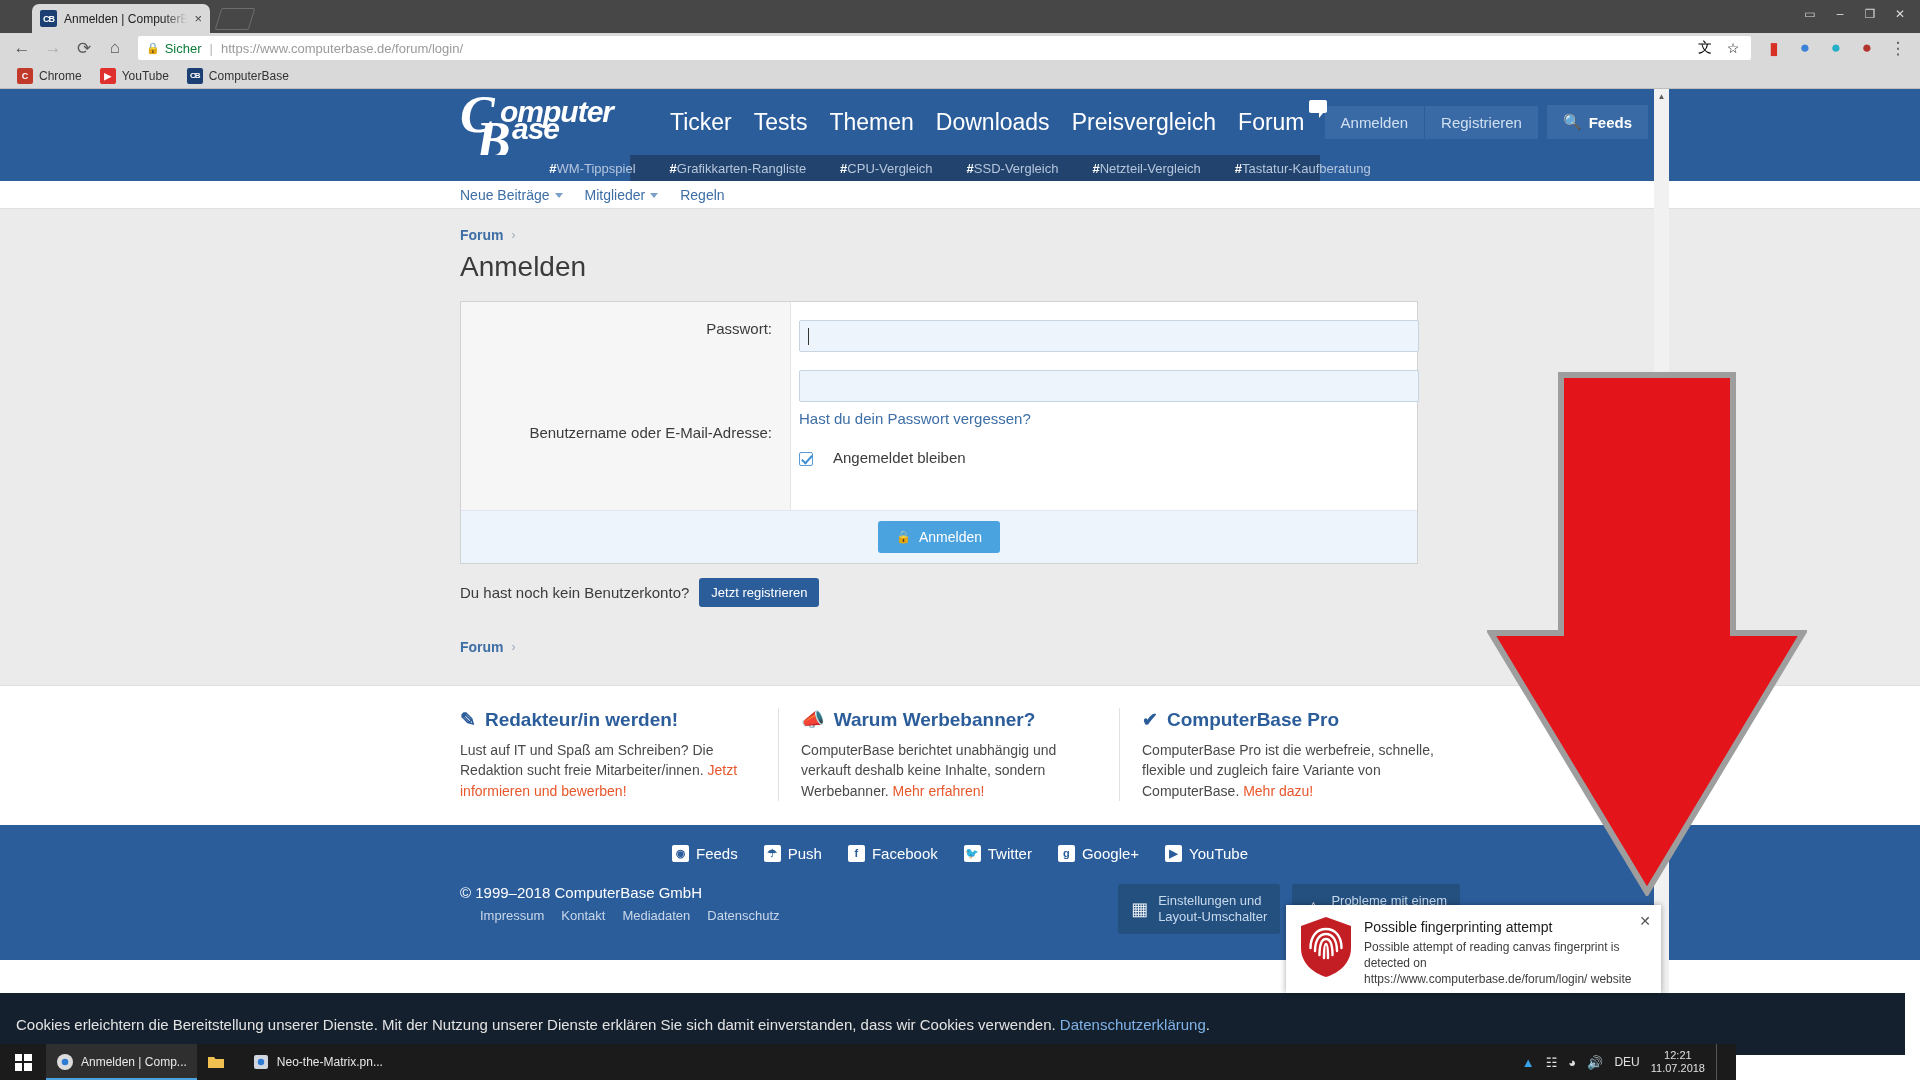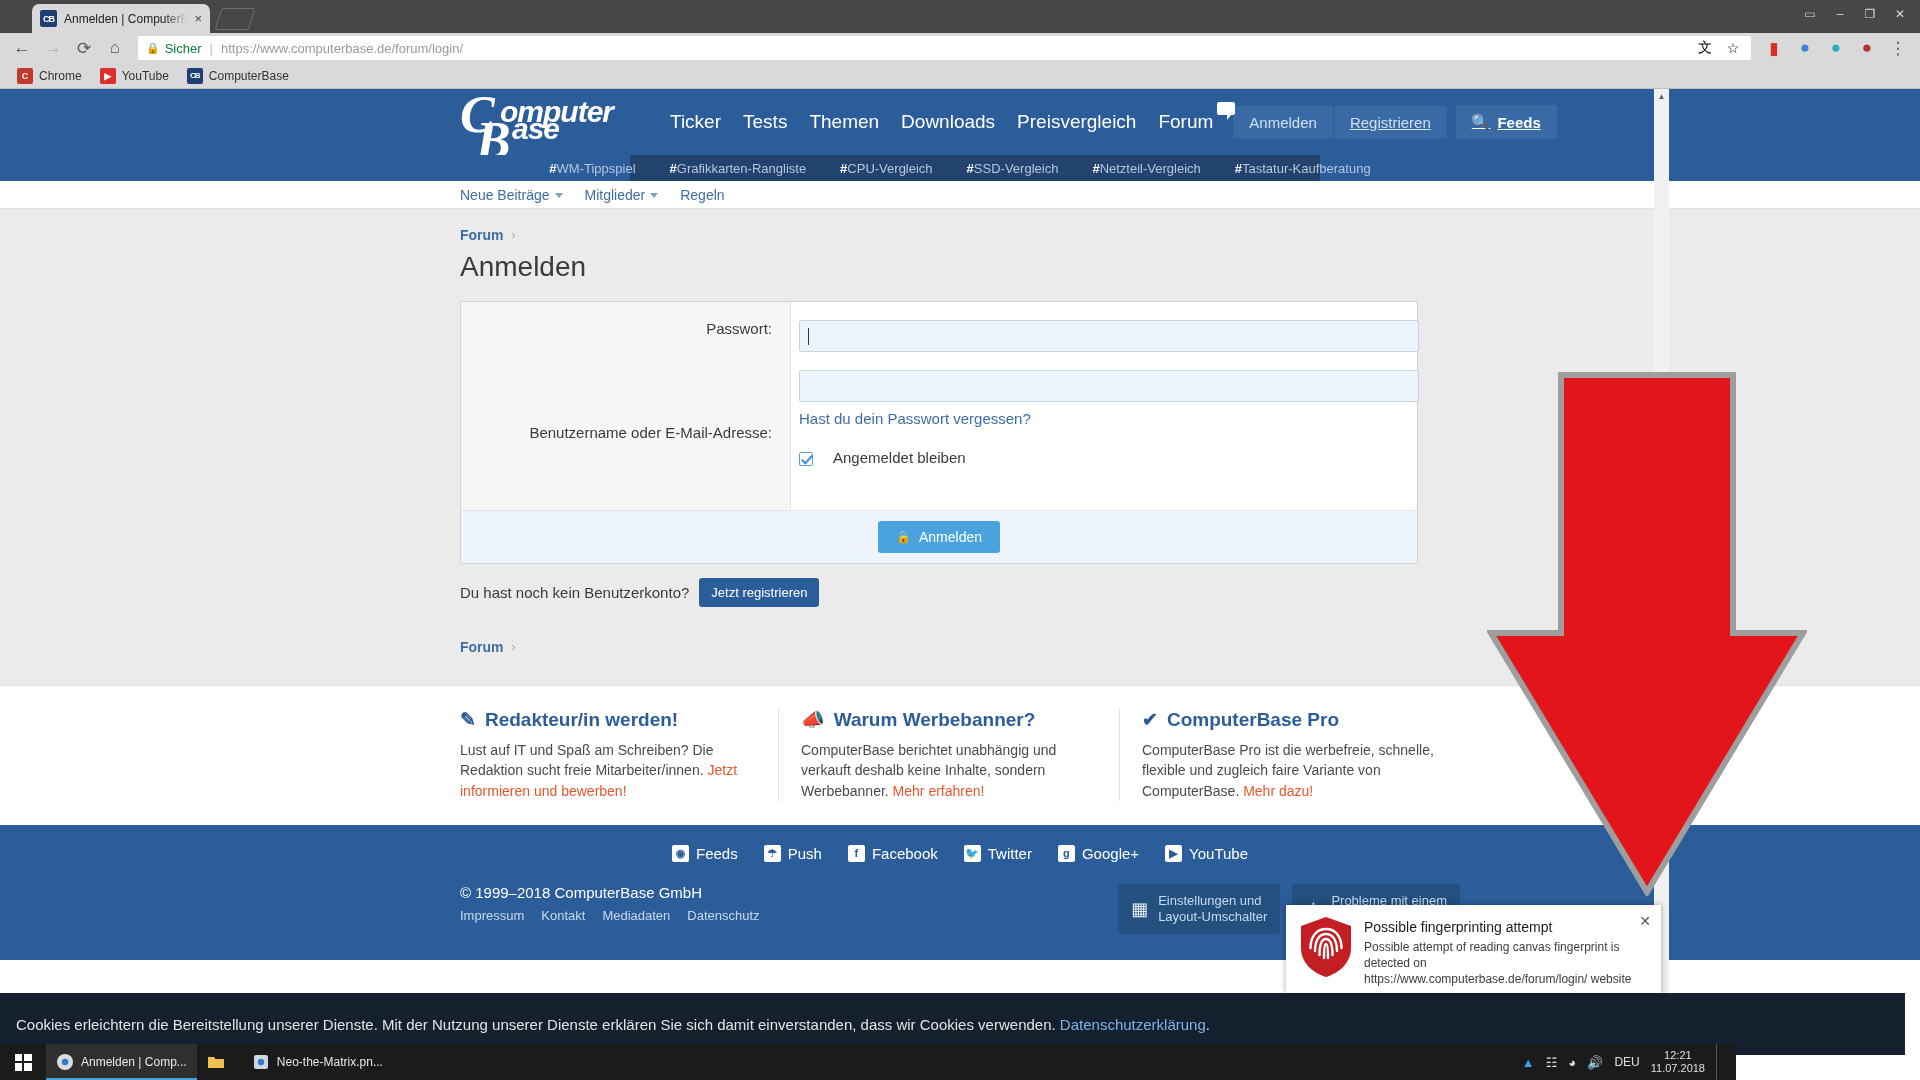--- a/index.html
+++ b/index.html
@@ -84,35 +84,35 @@
     color: #fff; font-weight: bold; font-style: italic; font-family: "Liberation Serif", serif;
   }
   .cb-logo .big-b {
     position: absolute; left: 16px; top: 22px; font-size: 52px; line-height: 52px;
     color: #fff; font-weight: bold; font-style: italic; font-family: "Liberation Serif", serif;
   }
   .cb-logo .c-word { left: 40px; top: 4px; font-size: 30px; line-height: 30px; }
   .cb-logo .b-word { left: 52px; top: 21px; font-size: 30px; line-height: 30px; }
 
   .cb-nav { display: flex; align-items: center; gap: 22px; margin-left: 10px; }
-  .cb-nav a { color: #fff; font-size: 19px; text-decoration: none; white-space: nowrap; position: relative; }
+  .cb-nav a { color: #fff; font-size: 23px; text-decoration: none; white-space: nowrap; position: relative; }
   .forum-bubble {
     position: absolute; right: -22px; top: -9px; width: 18px; height: 13px;
     background: #fff; border-radius: 2px;
   }
   .forum-bubble::after {
     content: ""; position: absolute; right: 3px; bottom: -5px;
     border-left: 5px solid #fff; border-bottom: 6px solid transparent;
   }
   .cb-actions { margin-left: auto; display: flex; align-items: center; gap: 0; }
   .cb-btn {
     background: #3a6aa5; color: #cfe0f2; font-size: 15px; padding: 8px 16px;
     text-decoration: none; white-space: nowrap;
   }
-  .cb-btn + .cb-btn { border-left: 1px solid #2c5d9b; text-decoration: underline; }
+  .cb-btn + .cb-btn { border-left: 1px solid #2c5d9b; }
   .cb-btn.sep { margin-left: 8px; display: flex; align-items: center; gap: 7px; color: #fff; font-weight: bold; }
 
   .cb-tags {
     width: 100%; height: 26px; background: #22436d; display: flex; align-items: center;
     justify-content: center; gap: 34px; position: relative;
   }
   .cb-tags::before {
     content: ""; position: absolute; left: 0; top: 0; bottom: 0; width: calc(50% - 330px);
     background: #2c5d9b;
   }
@@ -200,21 +200,21 @@
   .blue-footer { background: #2c5d9b; width: 100%; padding: 20px 0 26px 0; }
   .bf-inner { width: 1000px; margin: 0 auto; }
   .socials { display: flex; align-items: center; gap: 26px; justify-content: center; margin-bottom: 22px; }
   .social { display: flex; align-items: center; gap: 7px; color: #fff; font-size: 15px; text-decoration: none; }
   .sq-ico {
     width: 17px; height: 17px; background: #fff; color: #2c5d9b; border-radius: 2px;
     display: flex; align-items: center; justify-content: center; font-size: 11px; font-weight: bold;
   }
   .bf-bottom { display: flex; align-items: flex-start; }
   .copy { color: #fff; font-size: 15px; }
-  .legal { display: flex; gap: 17px; margin-top: 7px; }
+  .legal { display: flex; gap: 17px; margin-top: 7px; margin-left: 20px; }
   .legal a { color: #c9d8ea; font-size: 13px; text-decoration: none; }
   .bf-buttons { margin-left: auto; display: flex; gap: 12px; }
   .bf-btn {
     background: #24507f; border-radius: 3px; padding: 9px 13px; display: flex; align-items: center;
     gap: 10px; color: #c7d9ee; font-size: 13px; line-height: 1.25; text-decoration: none;
   }
   .bf-btn .glyph { font-size: 18px; color: #e8edf4; }
 
   
   .scrollbar { position: absolute; right: 0; top: 89px; width: 15px; height: 966px; background: #f1f1f1; }

